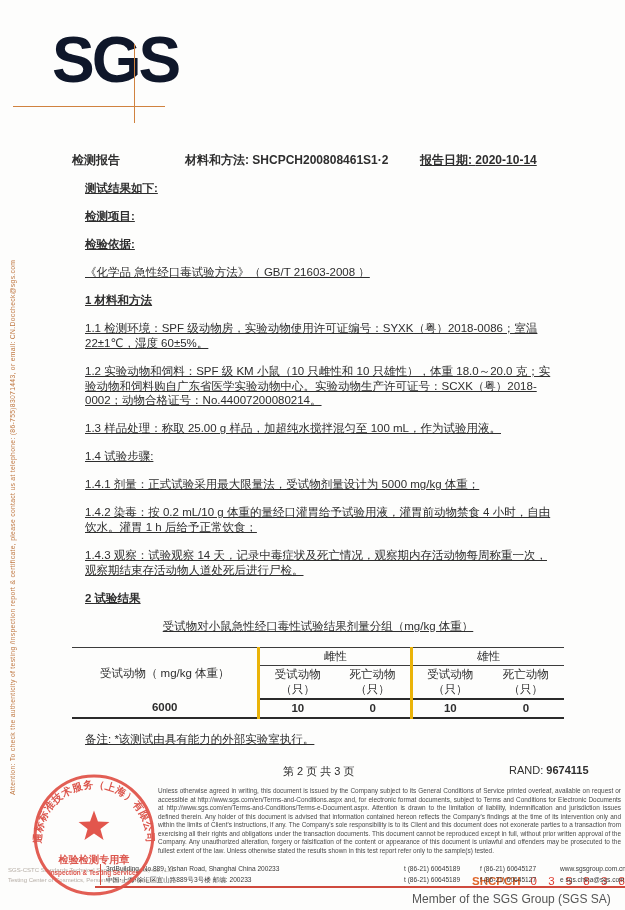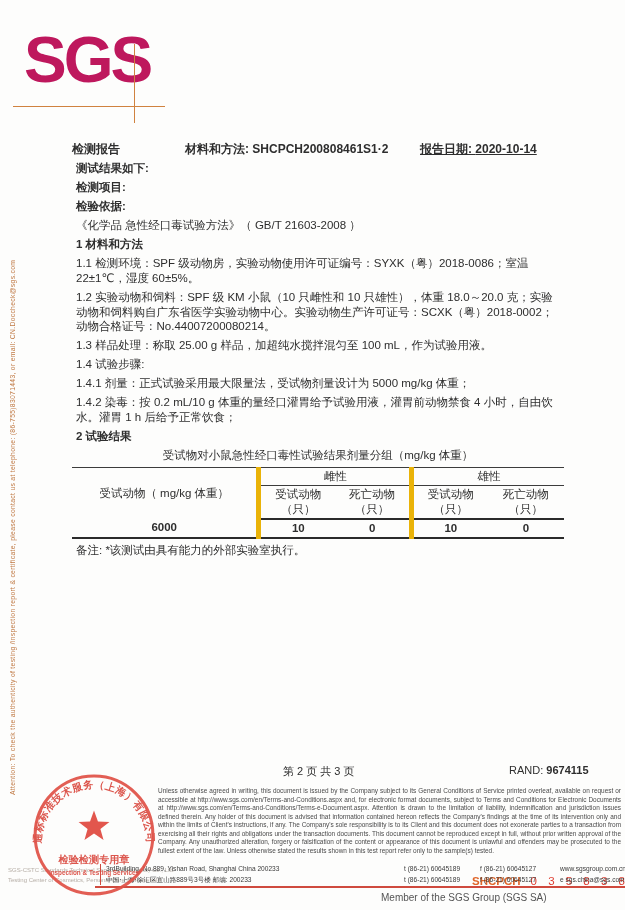--- a/index.html
+++ b/index.html
@@ -4,48 +4,48 @@
 <style>
   html,body{margin:0;padding:0;}
   body{
     width:625px;height:910px;position:relative;overflow:hidden;
     background:#fdfdfc;color:#2e2e2e;
     font-family:"Liberation Sans","DejaVu Sans",sans-serif;
   }
   .page{position:absolute;inset:0;}
 
   
-  .logo-text{position:absolute;left:24px;top:28px;font-size:64px;line-height:1;
-    font-weight:bold;color:#be185d;letter-spacing:-3px;}
+  .logo-text{position:absolute;left:52px;top:28px;font-size:64px;line-height:1;
+    font-weight:bold;color:#0f172a;letter-spacing:-3px;}
   .logo-hline{position:absolute;left:13px;top:106px;width:152px;height:1px;background:#d0823f;}
   .logo-vline{position:absolute;left:134px;top:44px;width:1px;height:79px;background:#d0823f;}
 
   
   .side-note{position:absolute;left:9px;top:100px;height:695px;
     writing-mode:vertical-rl;transform:rotate(180deg);
     font-size:6.8px;color:#c07a45;letter-spacing:.3px;white-space:nowrap;}
 
   
   .content{position:absolute;left:72px;top:142px;width:492px;font-size:11.5px;line-height:1.3;}
-  .content p{margin:4px;}
+  .content p{margin:13px;text-decoration:underline;}
   .b{font-weight:bold;}
-  .hdr-row{position:relative;height:15px;font-weight:bold;font-size:12px;}
+  .hdr-row{position:relative;height:15px;font-weight:bold;font-size:12px;margin-top:11px;}
   .hdr-title{position:absolute;left:0;}
   .hdr-no{position:absolute;left:113px;}
   .hdr-date{position:absolute;left:348px;text-decoration:underline;}
   .mt10{margin-top:10px;} .mt14{margin-top:14px;} .mt16{margin-top:16px;}
   sub{font-size:8px;}
 
   
   .tbl-title{text-align:center;margin-top:17px;font-size:11.5px;}
   table.dose{width:100%;border-collapse:collapse;margin-top:3px;font-size:11.5px;
     border-top:1px solid #3c3c3c;}
   table.dose th{font-weight:normal;padding:1px 2px;text-align:center;}
   table.dose td{padding:1px 2px;text-align:center;font-weight:bold;}
-  table.dose .grp{border-left:5px solid #eab308;}
+  table.dose .grp{border-left:3px solid #eab308;}
   table.dose .underhead{border-bottom:1px solid #3c3c3c;}
   table.dose .subrow th{border-bottom:2px solid #2b2b2b;}
   table.dose td{border-bottom:2px solid #2b2b2b;}
   .note-line{margin-top:4px;}
 
   
   .page-num{position:absolute;left:283px;top:764px;font-size:11px;}
   .rand{position:absolute;left:470px;top:764px;font-size:11px;padding-left:39px;}
   .rand .v{font-weight:bold;}
   .legal{position:absolute;left:158px;top:787px;width:463px;
@@ -53,21 +53,21 @@
   .code-line{position:absolute;left:472px;top:851px;white-space:nowrap;margin-top:20px;}
   .code-prefix{color:#e0662a;font-weight:bold;font-size:11.5px;}
   .code-num{color:#df3c30;font-size:11.5px;letter-spacing:4px;margin-left:10px;}
   .gray-co{position:absolute;left:8px;top:866px;width:195px;font-size:6px;
     color:#b6aea6;line-height:1.65;z-index:1;}
   .addr-block{position:absolute;left:100px;top:864px;width:522px;
     border-left:1.5px solid #cf4a3e;padding-left:5px;font-size:6.6px;color:#3a3a3a;z-index:2;}
   .addr-row{display:flex;line-height:10.5px;}
   .addr-row .a{width:298px;} .addr-row .t{width:76px;} .addr-row .f{width:80px;} .addr-row .w{flex:1;}
   .foot-redline{position:absolute;left:95px;top:886px;width:530px;height:1.5px;background:#cf4a3e;}
-  .member{position:absolute;left:369px;top:892px;font-size:10px;color:#555;padding-left:12px;}
+  .member{position:absolute;left:400px;top:892px;font-size:12px;color:#555;padding-left:12px;}
 
   
   .stamp{position:absolute;left:28px;top:770px;width:132px;height:132px;z-index:3;opacity:.93;}
   .stamp-ring{fill:none;stroke:#e05248;stroke-width:3;}
   .stamp-arc{fill:#da4a40;font-size:10px;letter-spacing:.5px;font-weight:bold;}
   .stamp-star{fill:#e04a40;}
   .stamp-line1{fill:#da4a40;font-size:10px;font-weight:bold;}
   .stamp-line2{fill:#da4a40;font-size:6.3px;font-weight:bold;}
 </style>
 </head>
@@ -96,20 +96,21 @@
     <p class="b mt16">检验依据:</p>
     <p>《化学品 急性经口毒试验方法》（ GB/T 21603-2008 ）</p>
 
     <p class="b mt14">1 材料和方法</p>
     <p>1.1 检测环境：SPF 级动物房，实验动物使用许可证编号：SYXK（粤）2018-0086；室温 22±1℃，湿度 60±5%。</p>
     <p>1.2 实验动物和饲料：SPF 级 KM 小鼠（10 只雌性和 10 只雄性），体重 18.0～20.0 克；实验动物和饲料购自广东省医学实验动物中心。实验动物生产许可证号：SCXK（粤）2018-0002；动物合格证号：No.44007200080214。</p>
     <p>1.3 样品处理：称取 25.00 g 样品，加超纯水搅拌混匀至 100 mL，作为试验用液。</p>
     <p>1.4 试验步骤:</p>
     <p>1.4.1 剂量：正式试验采用最大限量法，受试物剂量设计为 5000 mg/kg 体重；</p>
     <p>1.4.2 染毒：按 0.2 mL/10 g 体重的量经口灌胃给予试验用液，灌胃前动物禁食 4 小时，自由饮水。灌胃 1 h 后给予正常饮食；</p>
+    <p>1.4.3 观察：试验观察 14 天，记录中毒症状及死亡情况，观察期内存活动物每周称重一次，观察期结束存活动物人道处死后进行尸检。</p>
 
     <p class="b mt10">2 试验结果</p>
 
     <p class="tbl-title">受试物对小鼠急性经口毒性试验结果剂量分组（mg/kg 体重）</p>
     <table class="dose">
       <thead>
         <tr>
           <th rowspan="2" style="width:38%;">受试动物（ mg/kg 体重）</th>
           <th colspan="2" class="grp underhead">雌性</th>
           <th colspan="2" class="grp underhead">雄性</th>

